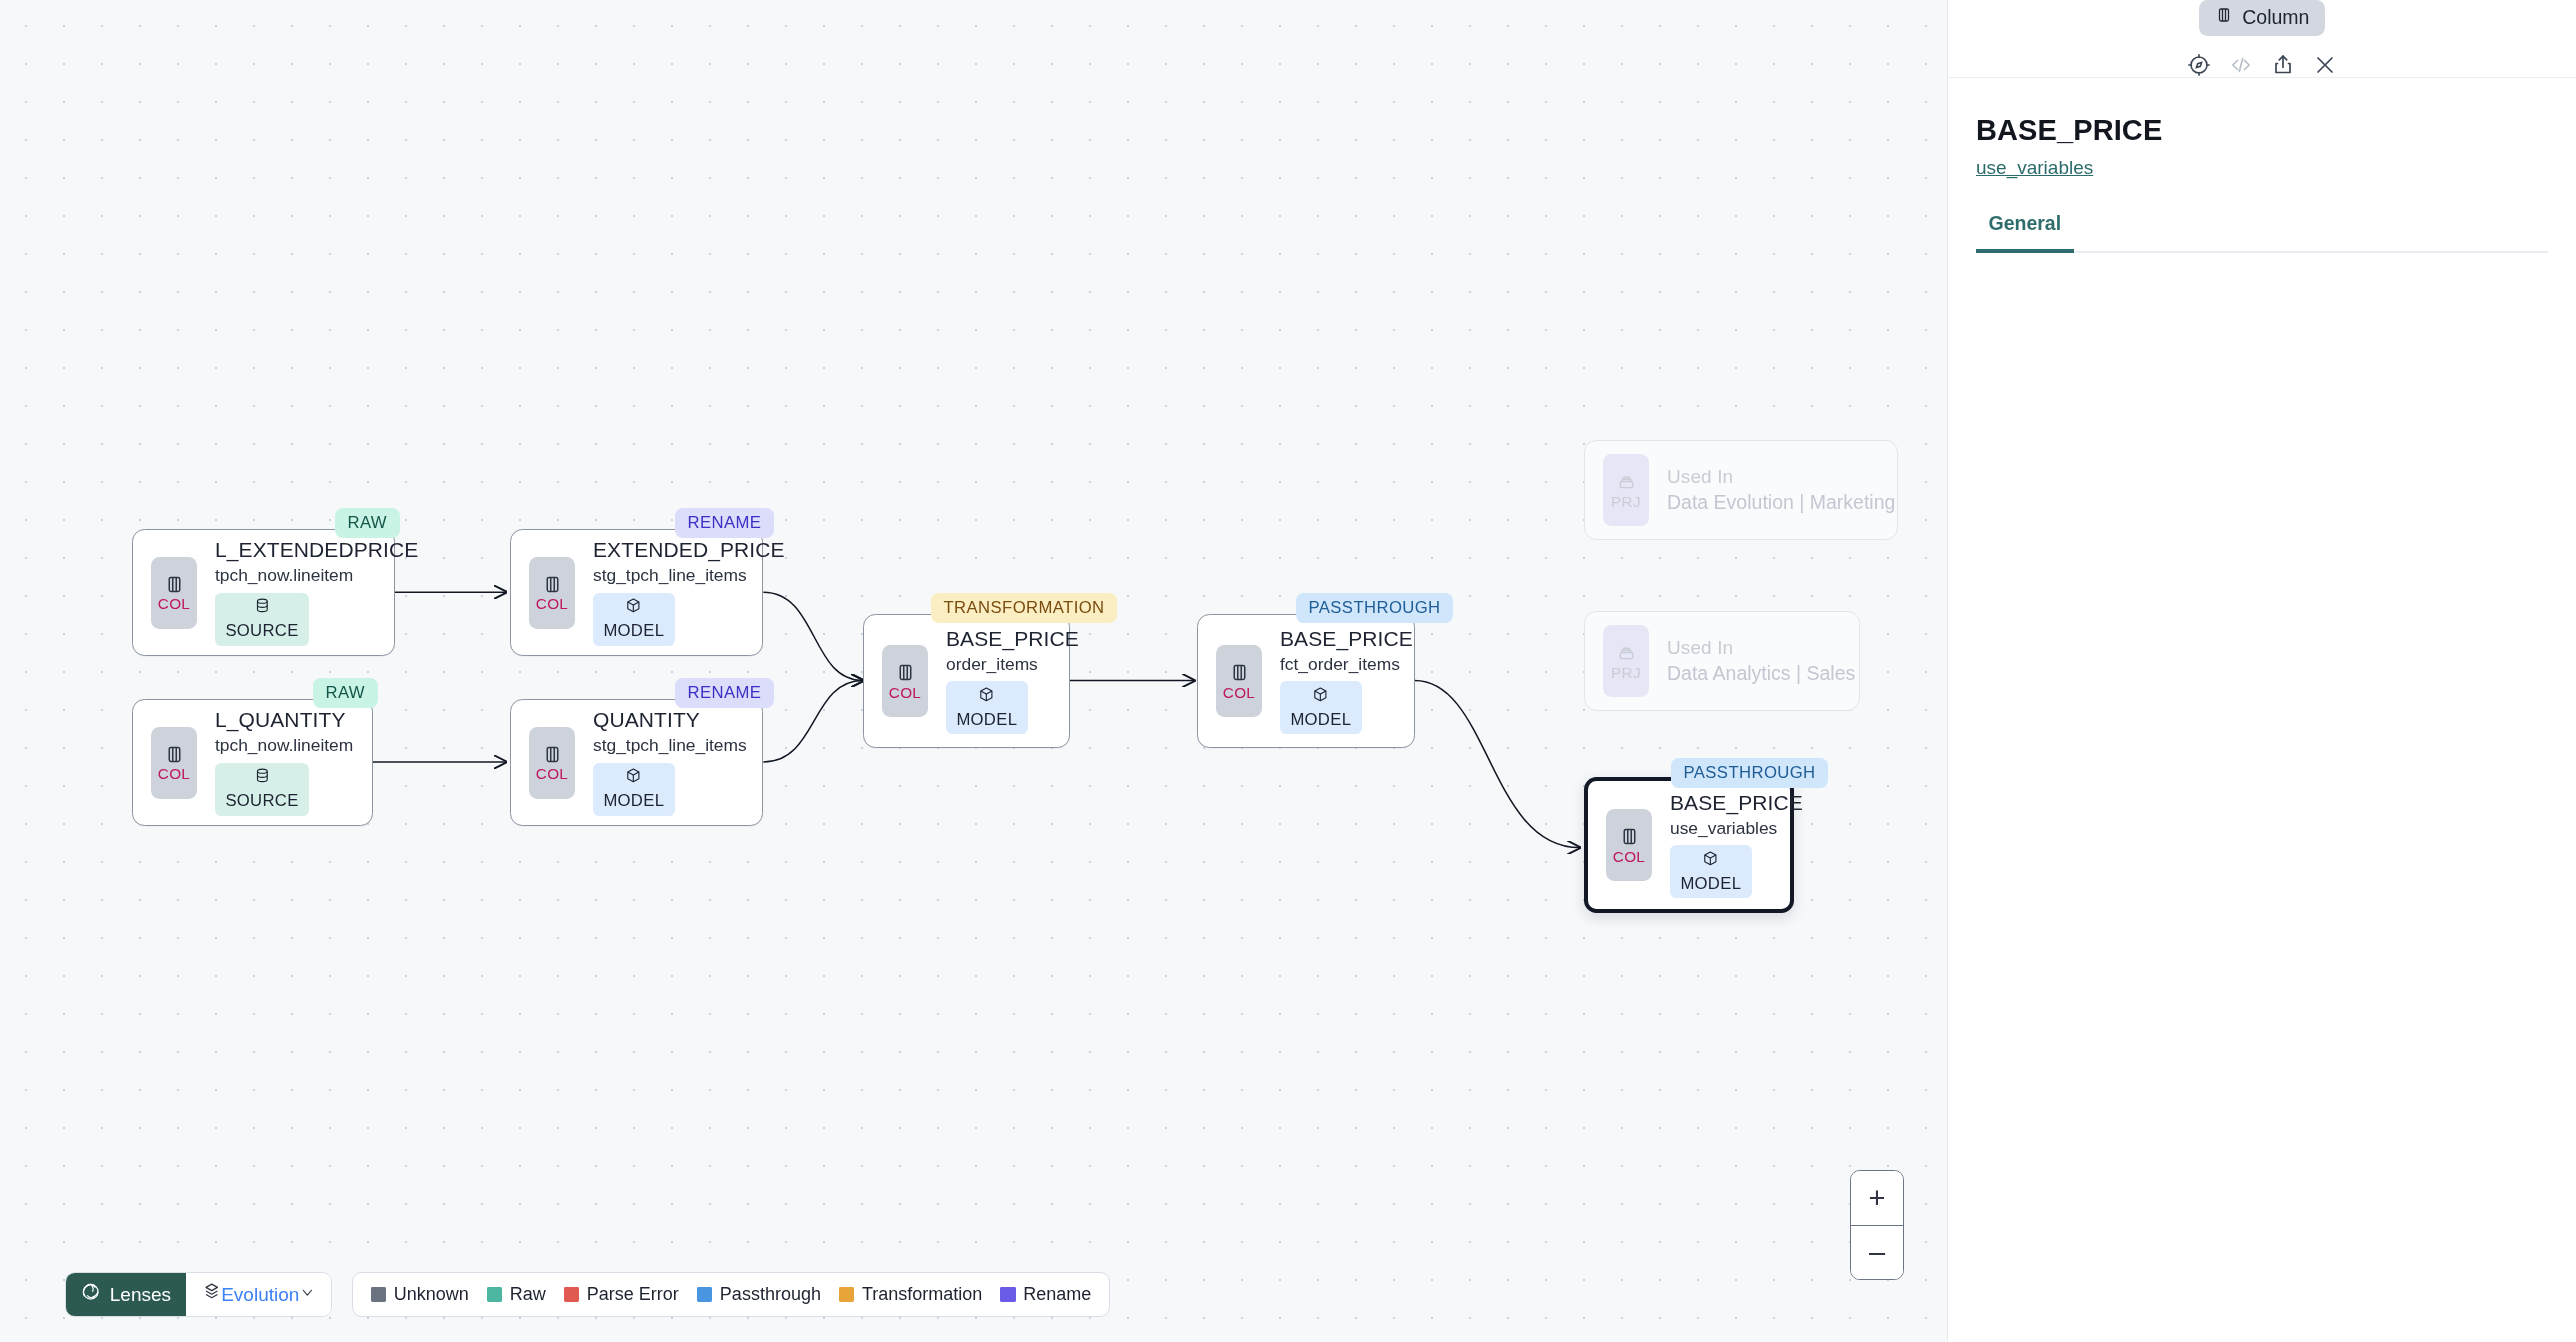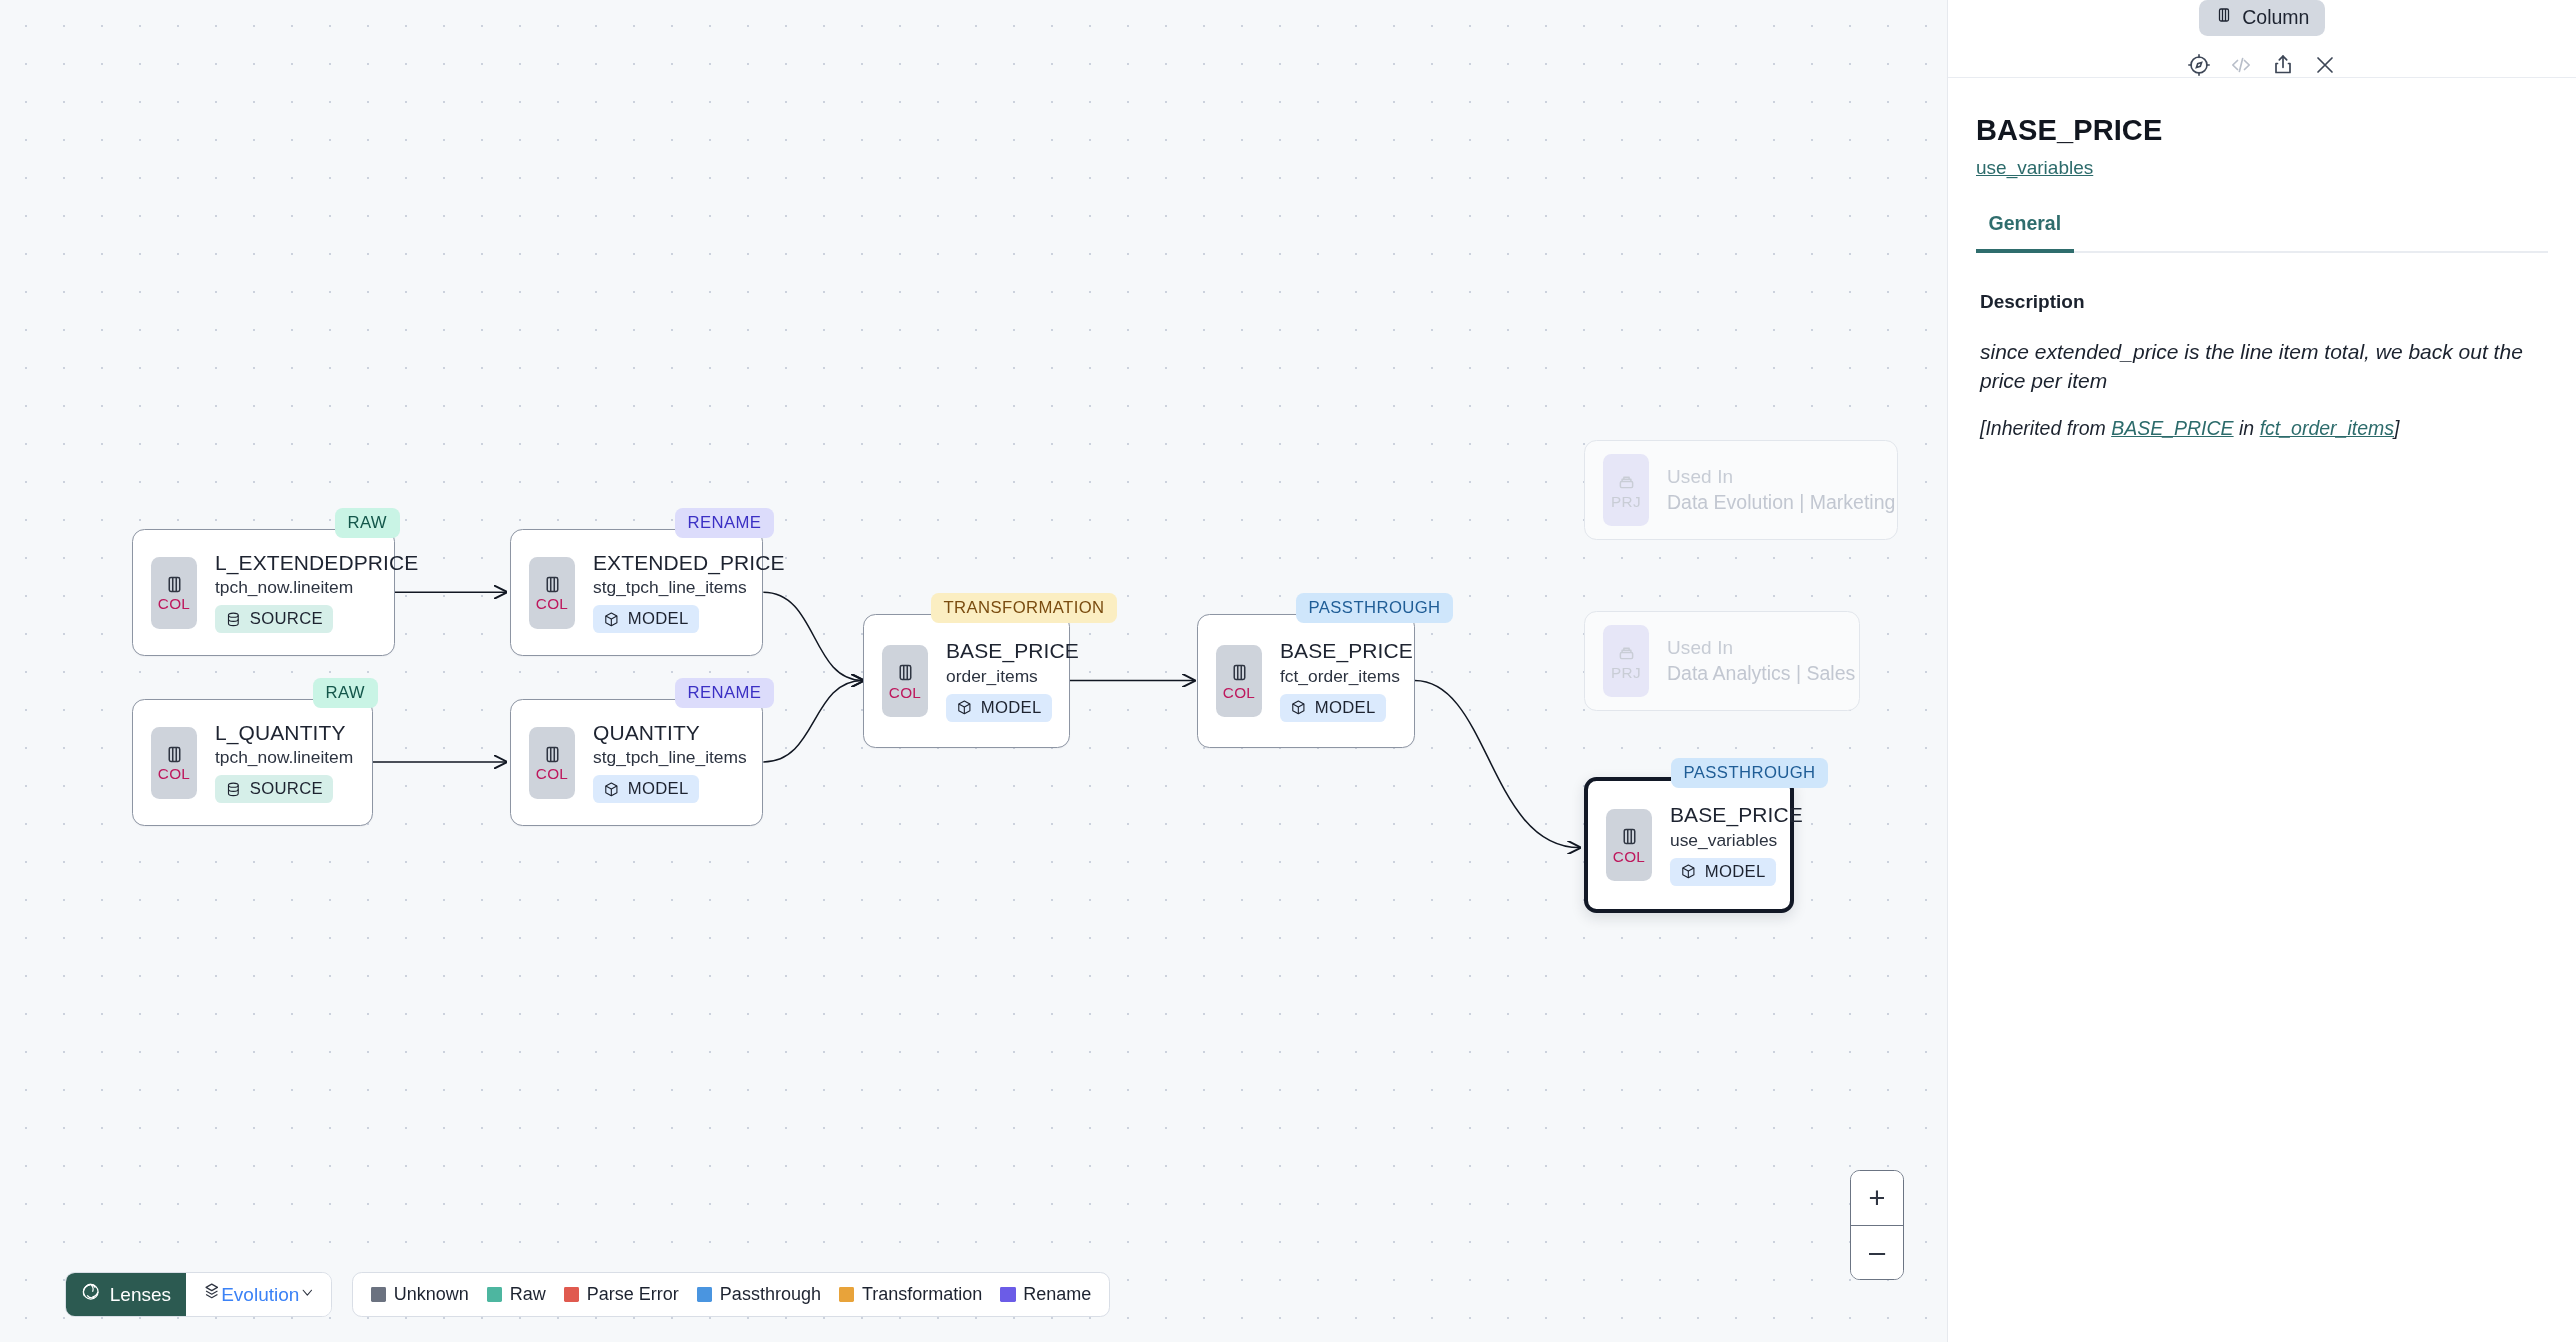--- a/index.html
+++ b/index.html
@@ -58,20 +58,21 @@
   .nbody { display: flex; flex-direction: column; gap: 4.9px; align-items: flex-start; }
   .ntitle { font-size: 21px; color: #1d2330; letter-spacing: 0.1px; line-height: 1.05; white-space: nowrap; }
   .nsub   { font-size: 17.4px; color: #2c3340; line-height: 1.05; white-space: nowrap; }
   .ghost .ntitle { color: #c7ccd5; }
   .ghost .nsub   { color: #c2c7d1; }
 
   .kindbadge {
     margin-top: 3.5px; display: inline-flex; align-items: center; gap: 7.7px;
     padding: 4.2px 10.4px; border-radius: 6.3px; font-size: 16.7px; letter-spacing: 0.3px;
     white-space: nowrap;
+    flex-direction: column;
   }
   .kindbadge.source { background: #d6efe9; color: #1d2330; }
   .kindbadge.model  { background: #dbeafd; color: #1d2330; }
 
   
   .lensbadge {
     position: absolute; z-index: 4;
     padding: 4.9px 12.5px; border-radius: 7.7px; font-size: 16.7px; letter-spacing: 0.4px; white-space: nowrap;
   }
   .lensbadge.raw   { background: #c9f4e5; color: #13564a; }
@@ -469,23 +470,16 @@
     <div class="p-title">BASE_PRICE</div>
 
     <div class="p-link">
       <a>use_variables</a>
     </div>
 
     <div class="tabs">
       <div class="tab">General</div>
     </div>
 
-    <div class="sec">
-      <div class="sec-label">Description</div>
-      <div class="desc">since extended_price is the line item total, we back out the price per item</div>
-      <div class="desc2">
-        <span>[Inherited from </span><a>BASE_PRICE</a><span> in </span><a>fct_order_items</a><span>]</span>
-      </div>
-    </div>
   </div>
 
 </div>
 
 
 </body></html>

